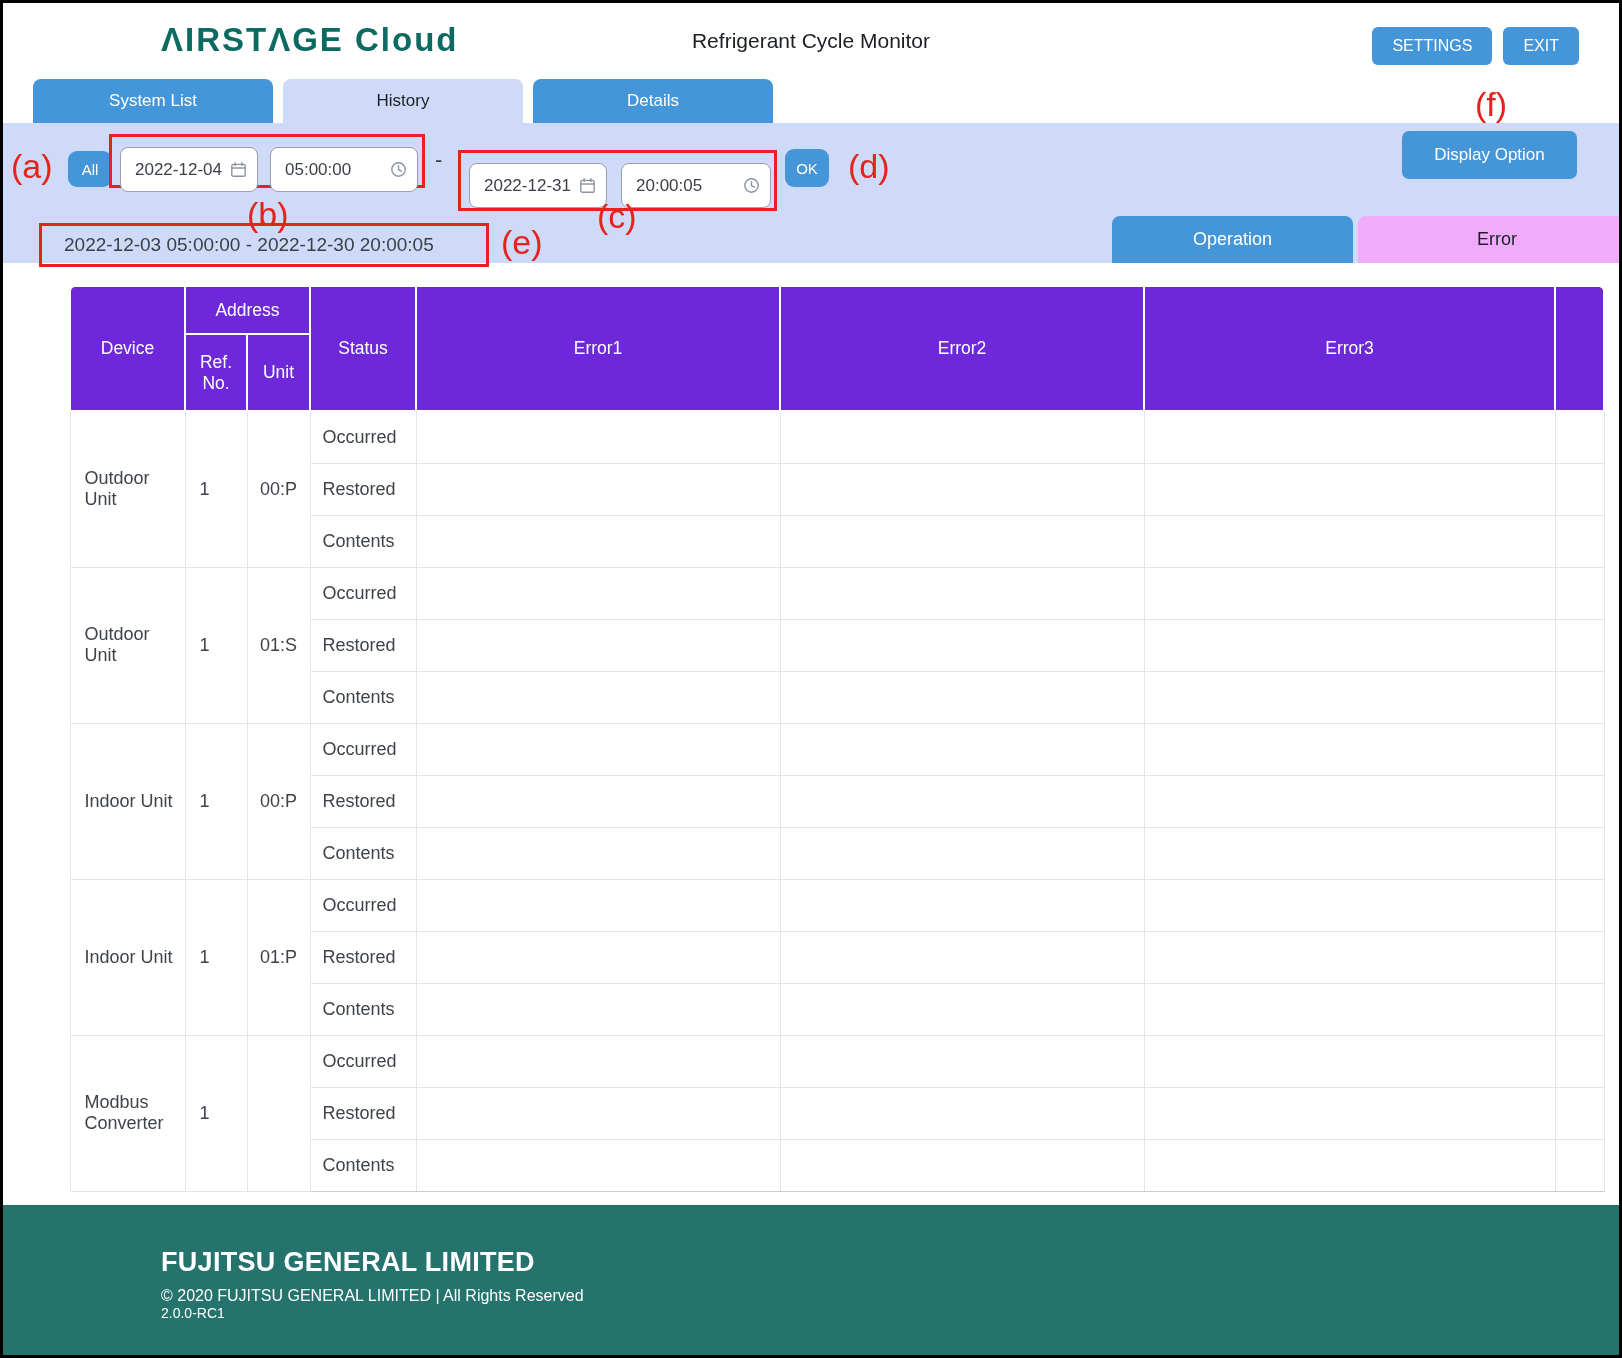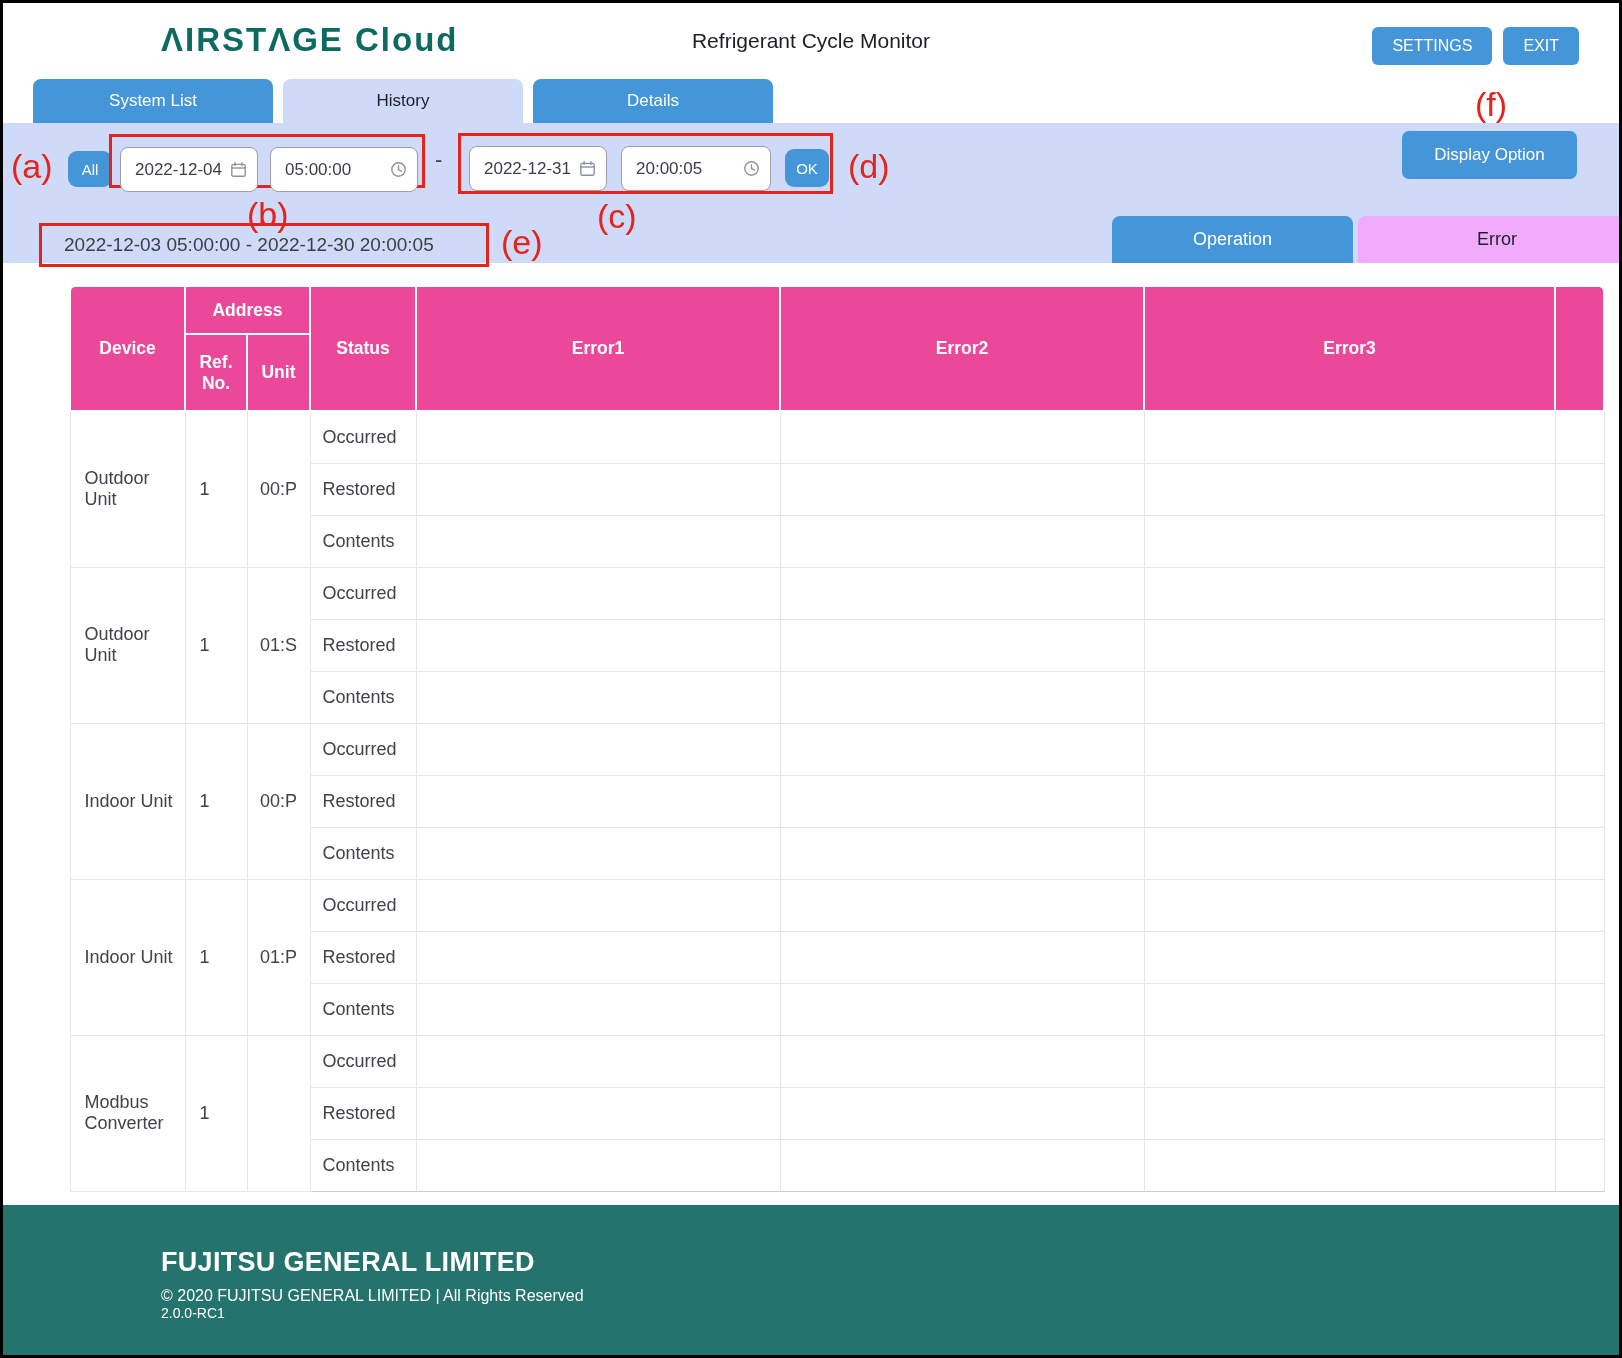--- a/index.html
+++ b/index.html
@@ -34,21 +34,21 @@
 
   
   .filter-bar { position:relative; height:140px; background:#cedaf7; flex:0 0 auto; }
   .annot-a { position:absolute; left:8px; top:24px; }
   .all-btn { position:absolute; left:65px; top:150px; }
   .btn-small { background:#4496d8; color:#fff; border:none; border-radius:9px;
                font-family:inherit; font-size:15px; cursor:pointer; }
   .all-btn { position:absolute; left:65px; top:28px; width:44px; height:36px; }
   .red-rect { position:absolute; border:3px solid #e4231d; }
   .rect-b { left:106px; top:11px; width:316px; height:54px; }
-  .rect-c { left:455px; top:10px; width:375px; height:61px; }
+  .rect-c { left:455px; top:27px; width:319px; height:61px; }
   .input-box { position:absolute; top:10px; height:45px; background:#fff;
                border:1px solid #99a0aa; border-radius:8px; display:flex;
                align-items:center; padding:0 10px 0 14px; }
   .input-box input { border:none; outline:none; background:transparent; width:100%;
                      font-family:inherit; font-size:17px; color:#3b3f46; }
   .input-box .icon { flex:0 0 auto; margin-left:6px; color:#8b929c; display:flex; }
   .date1 { left:8px;  width:138px; }
   .time1 { left:158px; width:148px; }
   .date2 { left:8px;  width:138px; }
   .time2 { left:160px; width:150px; }
@@ -69,21 +69,21 @@
   .sub-tab-error { left:1355px; width:278px; background:#f0abfc; color:#1c1f24; }
 
   
   .content { flex:1 1 auto; background:#fff; overflow:hidden; }
   table.error-table { border-collapse:collapse; margin:22px 0 0 66px; table-layout:fixed;
                       width:1534px; }
   .error-table col.c-device {width:115px;} .error-table col.c-ref {width:62px;}
   .error-table col.c-unit {width:63px;}   .error-table col.c-status {width:106px;}
   .error-table col.c-e1 {width:364px;}    .error-table col.c-e2 {width:364px;}
   .error-table col.c-e3 {width:411px;}    .error-table col.c-x {width:49px;}
-  .error-table thead th { background:#ec4899; color:#fff; font-size:17.5px; font-weight:700;
+  .error-table thead th { background:#6d28d9; color:#fff; font-size:17.5px; font-weight:400;
                           border:2px solid #fff; text-align:center; vertical-align:middle; }
   .error-table thead tr.h1 th { height:48px; }
   .error-table thead tr.h2 th { height:77px; }
   .error-table thead th.th-device { border-top-left-radius:8px; }
   .error-table thead th.th-extra  { border-top-right-radius:8px; }
   .error-table thead th.th-ref { padding:0 10px; }
   .error-table tbody td { border:1px solid #e2e6ea; height:52px; font-size:18px;
                           color:#3f434a; background:#fff; }
   .error-table tbody tr.group-start td { border-top:1px solid #c8cdd4; }
   .error-table tbody tr:last-child td { border-bottom:1px solid #c8cdd4; }

